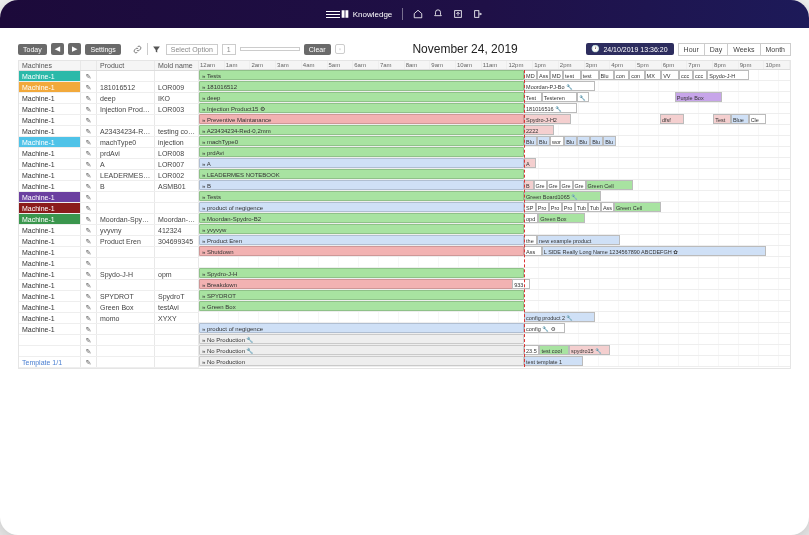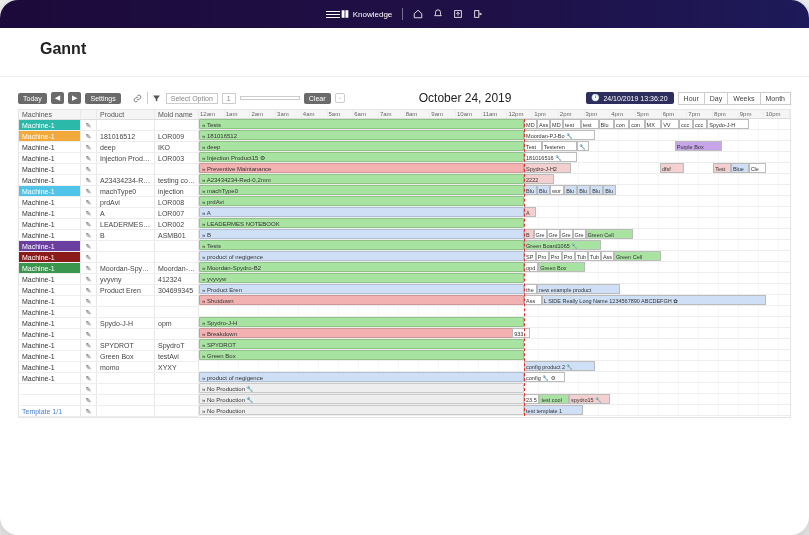--- a/index.html
+++ b/index.html
@@ -87,23 +87,20 @@
         </span>
       <span class="icon">
           <svg viewBox="0 0 24 24" width="10" height="10" fill="none" stroke="#fff" stroke-width="2">
             <rect x="4" y="4" width="10" height="16"></rect>
             <path d="M14 12h6m-3-3l3 3-3 3"></path>
           </svg>
         </span>
     </div>
   </div>
 
-  <div class="page-title-row">
-    <h1>Gannt</h1>
-  </div>
 
   <div class="content">
     <div class="toolbar">
       <button class="btn">Today</button>
       <button class="btn nav">◀</button>
       <button class="btn nav">▶</button>
       <button class="btn">Settings</button>
       <span style="width:4px"></span>
       <span class="icon">
           <svg viewBox="0 0 24 24" width="9" height="9" fill="none" stroke="#555" stroke-width="2">
@@ -118,21 +115,21 @@
         </span>
       <span class="select"><span>Select Option</span></span>
       <span class="select" style="width:14px;text-align:center"><span>1</span></span>
       <span class="select" style="width:60px"></span>
       <button class="btn">Clear</button>
       <span class="icon" style="border:1px solid #ccc;border-radius:2px;padding:1px 3px">
           <svg viewBox="0 0 24 24" width="8" height="8" fill="none" stroke="#555" stroke-width="2">
             <path d="M12 3v12M8 7l4-4 4 4M4 17v4h16v-4"></path>
           </svg>
         </span>
-      <div class="title-date">October 24, 2019</div>
+      <div class="title-date">November 24, 2019</div>
       <div class="dt-tag">
         <span>🕐</span>
         <span>24/10/2019 13:36:20</span>
       </div>
       <div class="view-toggle" id="view-toggle">
           <button class="btn light">Hour</button>
           <button class="btn light">Day</button>
           <button class="btn light">Weeks</button>
           <button class="btn light">Month</button>
         </div>

